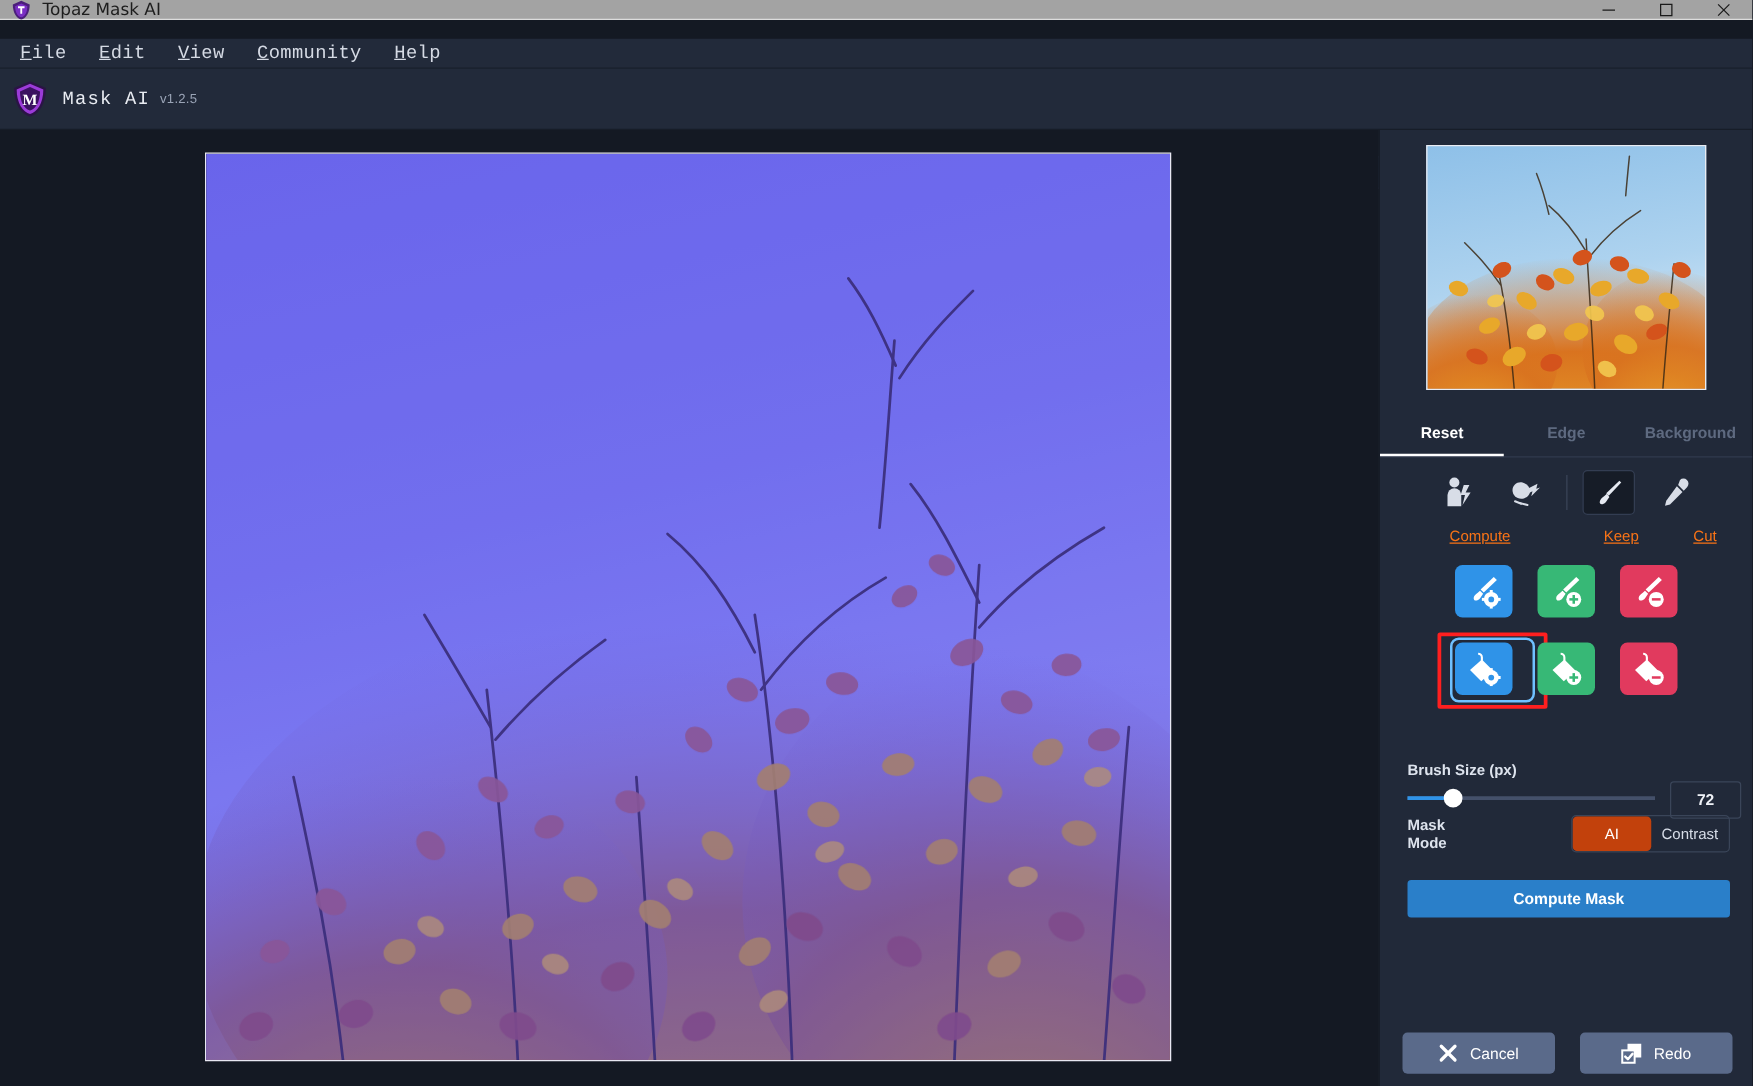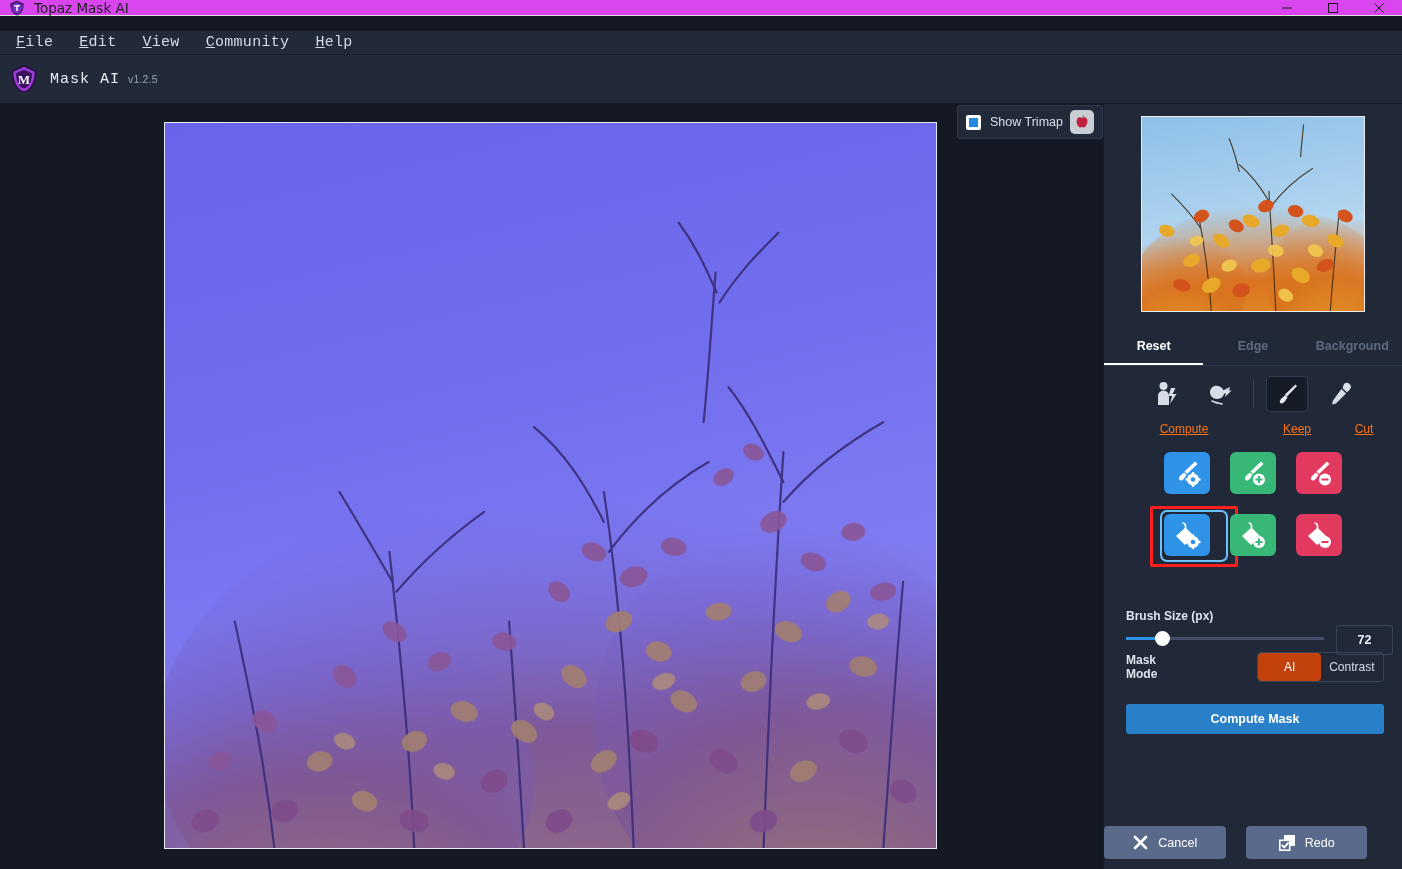--- a/index.html
+++ b/index.html
@@ -6,21 +6,21 @@
   html, body {
     width: 1402px; height: 869px;
     font-family: "Liberation Sans", sans-serif;
     background: #141923; overflow: hidden;
   }
   #app { position: relative; width: 1402px; height: 869px; }
 
   
   .titlebar {
     position: absolute; top: 0; left: 0; width: 1402px; height: 16px;
-    background: #d946ef; display: flex; align-items: center;
+    background: #a3a3a3; display: flex; align-items: center;
     border-bottom: 1px solid #dcdcdc;
     justify-content: space-between;
   }
   .tb-logo { margin-left: 8px; width: 18px; height: 18px; display: block; }
   .tb-title {
     margin-left: 8px; font-size: 13.5px; color: #1d1d1d;
     font-family: "DejaVu Sans", sans-serif;
   }
   .tb-controls { margin-left: auto; display: flex; height: 31px; }
   .tb-btn {
@@ -209,21 +209,21 @@
   .seg div.active { background: #c2410c; color: #ffffff; border-radius: 4px; }
 
   .compute-btn {
     position: absolute; left: 22px; top: 600px; width: 258px; height: 30px;
     background: #2a7fc9; border-radius: 3px; display: flex;
     align-items: center; justify-content: center; color: #ffffff;
     font-size: 12.5px; font-weight: bold; cursor: pointer;
   }
 
   .bottom-bar {
-    position: absolute; left: 0; bottom: 10px; width: 263px;
+    position: absolute; left: 0; bottom: 10px; width: 299px;
     display: flex; justify-content: center; gap: 20px;
   }
   .bbtn {
     width: 122px; height: 33px; background: #5a6a8a; border-radius: 4px;
     display: flex; align-items: center; justify-content: center;
     color: #ffffff; font-size: 12.5px; cursor: pointer; gap: 9px;
   }
 </style>
 </head>
 <body>
@@ -475,32 +475,20 @@
           <ellipse cx="455" cy="680" rx="12" ry="8" transform="rotate(-28 455 680)"></ellipse>
           <ellipse cx="180" cy="620" rx="11" ry="8" transform="rotate(22 180 620)"></ellipse>
           <ellipse cx="715" cy="500" rx="11" ry="8" transform="rotate(-8 715 500)"></ellipse>
         </g>
       </g>
 
       <rect width="773" height="727" fill="#5d4fe0" opacity="0.30"></rect>
     </svg>
   </div>
 
-  <div class="trimap-pop">
-    <div class="tm-check">
-        <i></i>
-      </div>
-    <div class="tm-label">Show Trimap</div>
-    <div class="tm-apple">
-      <svg width="16" height="16" viewBox="0 0 16 16">
-        <path d="M8 4.2 C6.6 2.6 4 3 3 5 C1.9 7.2 2.8 11 5 13 C6 13.9 6.9 13.5 8 13.1 C9.1 13.5 10 13.9 11 13 C13.2 11 14.1 7.2 13 5 C12 3 9.4 2.6 8 4.2 Z" fill="#c2203f"></path>
-        <path d="M8.2 4 C8.2 2.6 9 1.8 10.2 1.6 C10.3 2.8 9.5 3.8 8.2 4 Z" fill="#3f8f2f"></path>
-      </svg>
-    </div>
-  </div>
 
   <div class="rpanel">
 
     <div class="preview-wrap">
       <svg class="preview-img" viewBox="0 0 224 196" preserveAspectRatio="none">
         <defs>
           <linearGradient id="pskyG" x1="0" y1="0" x2="0.2" y2="1">
             <stop offset="0%" stop-color="#8ec0e8"></stop>
             <stop offset="60%" stop-color="#aed3ef"></stop>
             <stop offset="100%" stop-color="#d6e8f6"></stop>

